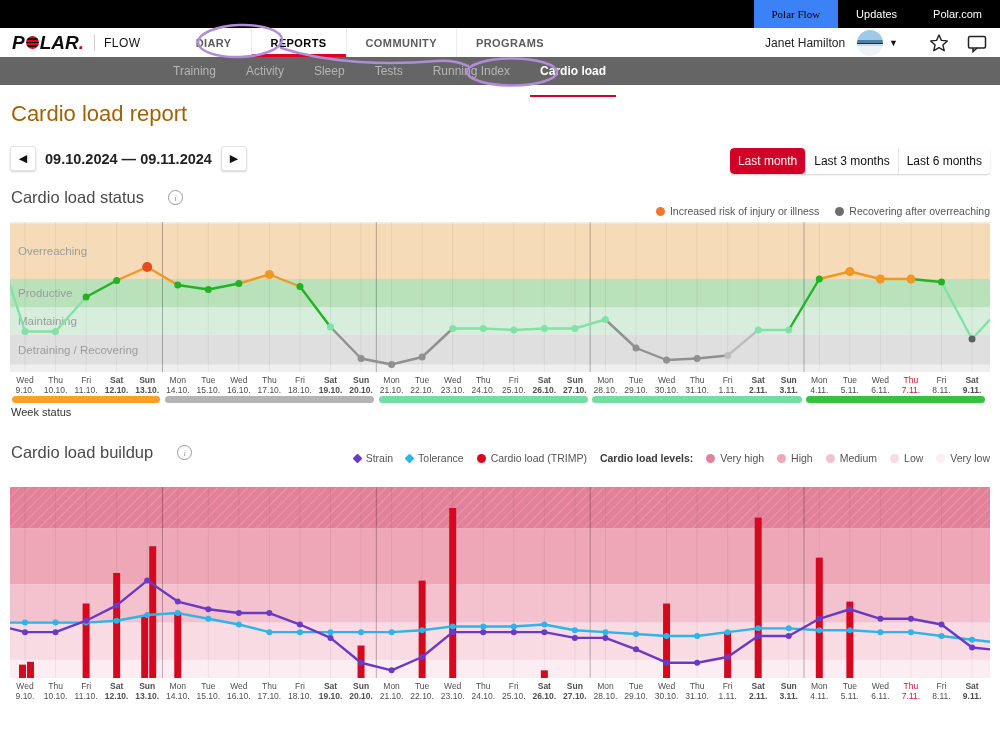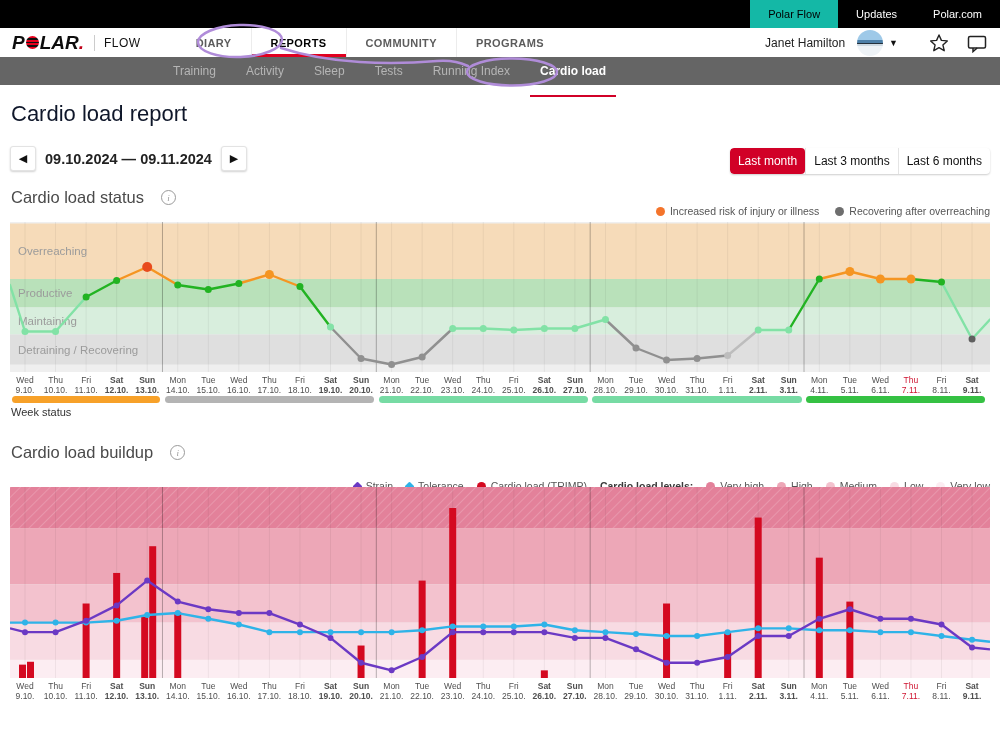--- a/index.html
+++ b/index.html
@@ -1,21 +1,21 @@
 <!DOCTYPE html>
 <html><head>
 <meta charset="utf-8">
 <style>
   html,body{margin:0;padding:0;}
   body{width:1000px;height:735px;position:relative;overflow:hidden;background:#fff;
        font-family:"Liberation Sans", sans-serif;color:#333;}
   
   .topbar{position:absolute;left:0;top:0;width:1000px;height:28px;background:#000;display:flex;justify-content:flex-end;}
   .topbar-tab{height:28px;line-height:28px;padding:0 18px;font-size:11px;color:#fff;cursor:pointer;}
-  .topbar-tab.active{background:#14b8a6;color:#000;}
+  .topbar-tab.active{background:#3b82f6;color:#000;font-family:Liberation Serif, serif;}
   
   .nav{position:absolute;left:0;top:28px;width:1000px;height:29px;background:#fff;display:flex;align-items:center;}
   .logo{display:flex;align-items:center;margin-left:12px;}
   .logo-txt{font-size:19px;font-weight:900;font-style:italic;letter-spacing:0px;color:#0d0d0d;}
   .logo-o{display:inline-block;width:13px;height:13px;border-radius:50%;margin:0 1px;
           background:linear-gradient(180deg,#e8001c 0 16%,#111 16% 27%,#e8001c 27% 44%,#111 44% 56%,#e8001c 56% 73%,#111 73% 84%,#e8001c 84% 100%);}
   .logo-dot{color:#c00018;}
   .logo-div{width:1px;height:16px;background:#ccc;margin:0 9px 0 10px;}
   .flow{font-size:12px;font-weight:400;color:#111;letter-spacing:.5px;}
   .nav-items{display:flex;height:100%;margin-left:36px;}
@@ -27,30 +27,30 @@
   .user-name{font-size:12px;color:#222;margin-right:6px;}
   .avatar{width:26px;height:26px;border-radius:50%;
           background:linear-gradient(180deg,#9ec9e8 0 38%,#4c7fa8 38% 50%,#23303c 50% 54%,#cdd9e2 54% 62%,#eef3f7 62% 100%);}
   .caret{font-size:9px;color:#111;margin-right:14px;}
   .icon-btn{width:22px;height:22px;display:flex;align-items:center;justify-content:center;cursor:pointer;margin-left:10px;}
   
   .subnav{position:absolute;left:0;top:57px;width:1000px;height:28px;background:#656565;display:flex;align-items:center;padding-left:163px;box-sizing:border-box;}
   .subnav-item{height:28px;line-height:28px;padding:12px 10px;margin-right:10px;font-size:12px;color:#b5b5b5;cursor:pointer;}
   .subnav-item.active{color:#fff;font-weight:700;box-shadow:inset 0 -2px 0 #d10027;}
   
-  .page-title{position:absolute;left:11px;top:101px;font-size:22px;font-weight:400;color:#0f172a;}
+  .page-title{position:absolute;left:11px;top:101px;font-size:22px;font-weight:400;color:#a16207;}
   .date-row{position:absolute;left:10px;top:146px;display:flex;align-items:center;gap:9px;}
   .date-btn{width:24px;height:23px;background:#fff;border:1px solid #e3e3e3;border-radius:3px;
             box-shadow:0 1px 2px rgba(0,0,0,.18);font-size:11px;display:flex;align-items:center;justify-content:center;color:#111;cursor:pointer;}
   .date-range{font-size:14.5px;font-weight:700;color:#222;}
   .range-group{position:absolute;right:10px;top:148px;display:flex;background:#fff;border-radius:4px;
                box-shadow:0 1px 2px rgba(0,0,0,.2);overflow:hidden;}
   .range-btn{font-size:12px;color:#111;padding:6px 8px;cursor:pointer;border-left:1px solid #e4e4e4;}
   .range-btn.active{background:#d10027;color:#fff;border-left:none;border-radius:4px;}
-  .section-title{position:absolute;left:11px;font-size:16.5px;font-weight:400;color:#4a4a4a;display:flex;align-items:center;gap:17px;}
+  .section-title{position:absolute;left:11px;font-size:16.5px;font-weight:400;color:#4a4a4a;display:flex;align-items:center;gap:24px;}
   .info-icon{width:13px;height:13px;border-radius:50%;border:1px solid #9a9a9a;color:#9a9a9a;font-size:9px;
              font-family:"Liberation Serif",serif;font-style:italic;display:inline-flex;align-items:center;justify-content:center;cursor:pointer;}
   .legend-row{position:absolute;right:10px;display:flex;align-items:center;gap:16px;font-size:10.5px;color:#555;}
   .legend-item{display:flex;align-items:center;gap:5px;}
   .legend-dot{width:9px;height:9px;border-radius:50%;}
   .legend-diamond{width:7px;height:7px;transform:rotate(45deg);border-radius:1px;}
   .levels-label{font-weight:700;color:#3a3a3a;}
   
   .chart{position:absolute;left:10px;width:980px;background:#efefef;}
   #status-svg{top:222px;height:150px;}
@@ -391,21 +391,21 @@
     <div class="week-bar-seg" style="left: 378.6px; width: 209.3px; background: rgb(119, 219, 164);"></div>
     <div class="week-bar-seg" style="left: 592.45px; width: 209.3px; background: rgb(119, 219, 164);"></div>
     <div class="week-bar-seg" style="left: 806.3px; width: 178.75px; background: rgb(53, 193, 67);"></div>
   </div>
 <div class="week-status-label">Week status</div>
 
 <div class="section-title" style="top:443px;">
   <span>Cardio load buildup</span>
   <span class="info-icon">i</span>
 </div>
-<div class="legend-row" style="top:480px;gap:13px;text-decoration:underline;" id="buildup-legend">
+<div class="legend-row" style="top:452px;gap:13px;" id="buildup-legend">
     <span class="legend-item">
       <span class="legend-diamond" style="background: rgb(107, 57, 196);"></span>
       <span>Strain</span>
     </span>
     <span class="legend-item">
       <span class="legend-diamond" style="background: rgb(47, 179, 232);"></span>
       <span>Tolerance</span>
     </span>
     <span class="legend-item">
       <span class="legend-dot" style="background: rgb(212, 9, 32);"></span>

